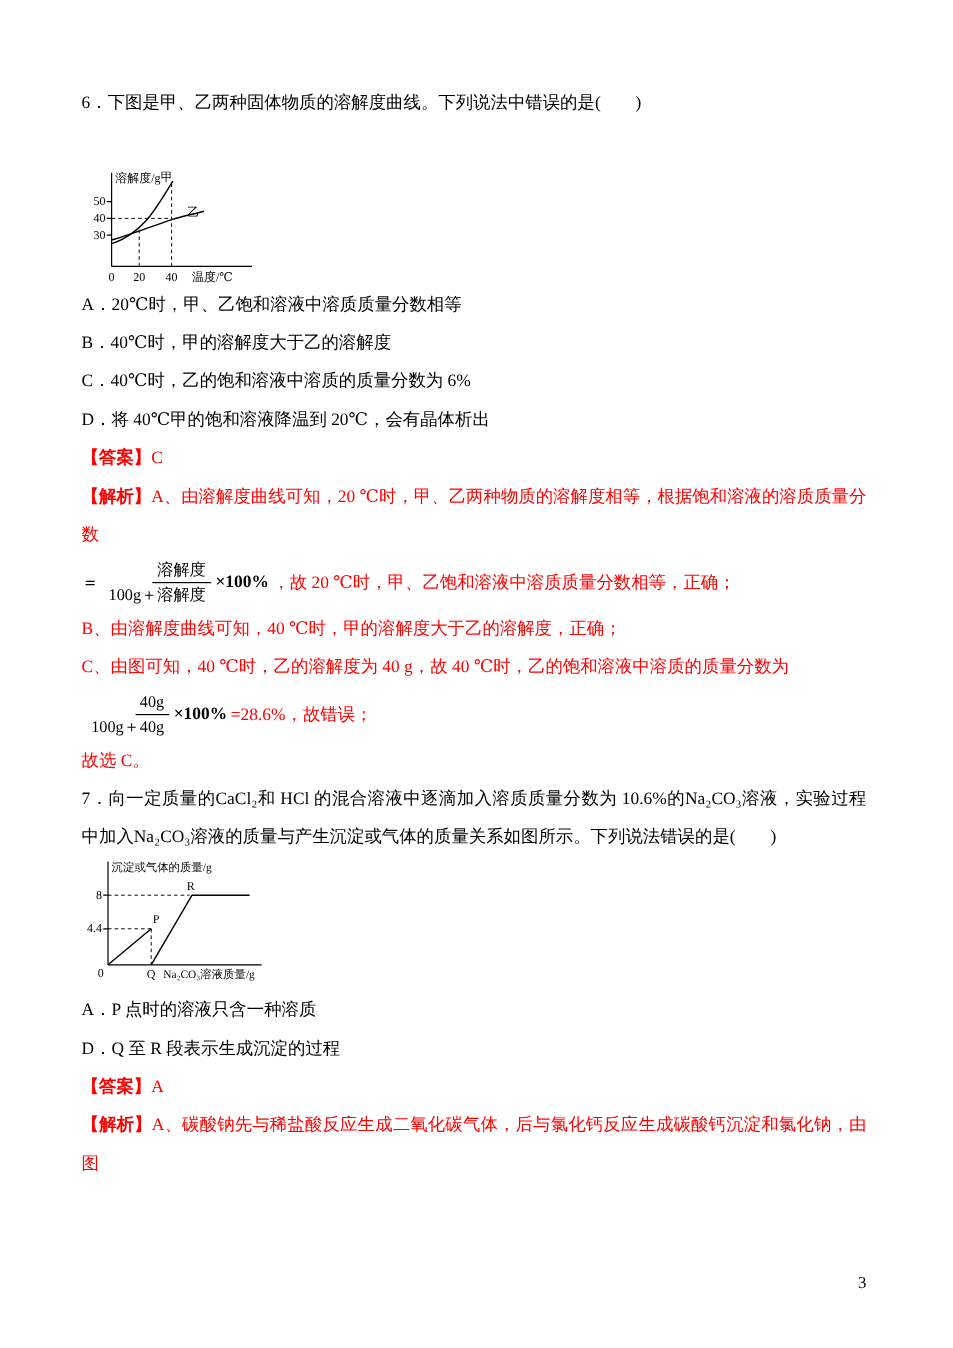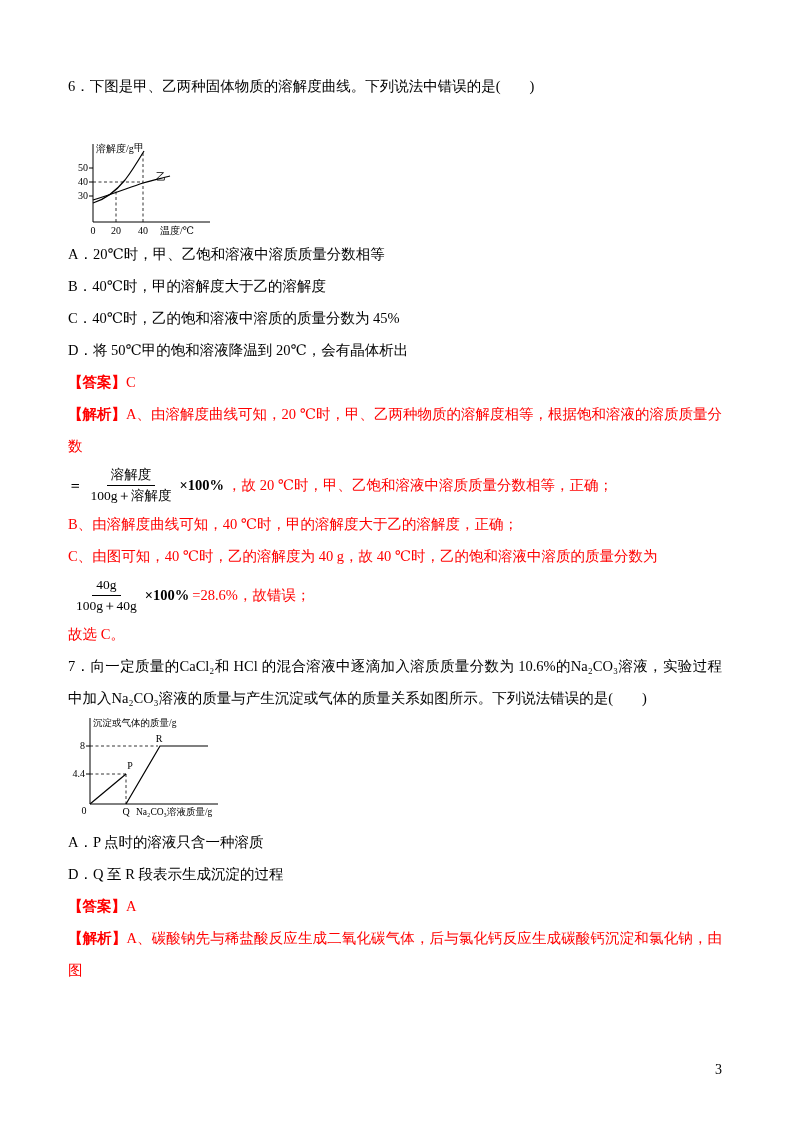--- a/index.html
+++ b/index.html
@@ -20,21 +20,21 @@
   .chart1{margin-top:36px;}
   .axis{stroke:#000;stroke-width:1;fill:none;}
   .tick{stroke:#000;stroke-width:1;fill:none;}
   .curve{stroke:#000;stroke-width:1.2;fill:none;}
   .dash{stroke:#000;stroke-width:0.8;stroke-dasharray:3 2.5;fill:none;}
   .chart text{font-family:"Liberation Serif","DejaVu Serif",serif;font-size:10px;fill:#000;}
   .chart text.small{font-size:9.5px;}
   .chart text.end{text-anchor:end;}
   .chart text.mid{text-anchor:middle;}
   .formula-line{display:flex;align-items:center;height:46px;line-height:normal;color:#FF0000;}
-  .frac{display:inline-flex;flex-direction:column;align-items:center;margin:0 4px;font-size:13.5px;color:#000;}
+  .frac{display:inline-flex;flex-direction:column;align-items:flex-end;margin:0 4px;font-size:13.5px;color:#000;}
   .frac .num{padding:0 4px;border-bottom:1px solid #000;line-height:1.45;}
   .frac .den{padding:0 4px;line-height:1.45;}
   .eq{color:#000;}
   .mult{color:#000;font-weight:bold;margin-right:3px;text-align:center;}
   .page-num{position:absolute;right:66px;top:1062px;font-size:14px;color:#000;}
 </style>
 </head>
 <body>
 
 <div class="page">
@@ -65,22 +65,22 @@
       <line class="dash" x1="25" y1="44" x2="75" y2="44"></line>
 
       <path class="curve" d="M25,65 C38,61 48,53 57,42 C64,33 70,23 76,13"></path>
       <path class="curve" d="M25,62 C42,57 60,50 75,45 C85,42 95,40 102,38"></path>
       <text x="66" y="13">甲</text>
       <text x="88" y="42">乙</text>
     </svg>
 
     <p class="line">A．20℃时，甲、乙饱和溶液中溶质质量分数相等</p>
     <p class="line">B．40℃时，甲的溶解度大于乙的溶解度</p>
-    <p class="line">C．40℃时，乙的饱和溶液中溶质的质量分数为 45%</p>
-    <p class="line">D．将 50℃甲的饱和溶液降温到 20℃，会有晶体析出</p>
+    <p class="line">C．40℃时，乙的饱和溶液中溶质的质量分数为 6%</p>
+    <p class="line">D．将 40℃甲的饱和溶液降温到 20℃，会有晶体析出</p>
 
     <p class="line red"><span class="bold">【答案】</span><span>C</span></p>
 
     <div>
       <p class="line red"><span class="bold">【解析】</span><span>A、由溶解度曲线可知，20 ℃时，甲、乙两种物质的溶解度相等，根据饱和溶液的溶质质量分数</span></p>
 
       <div class="formula-line">
         <span class="eq">＝</span>
         <span class="frac">
           <span class="num">溶解度</span>

